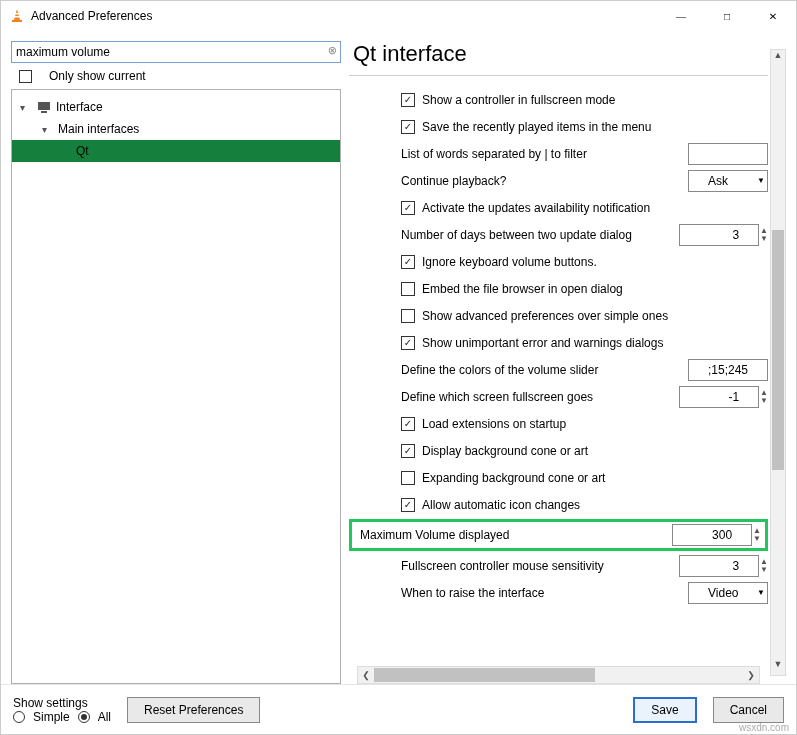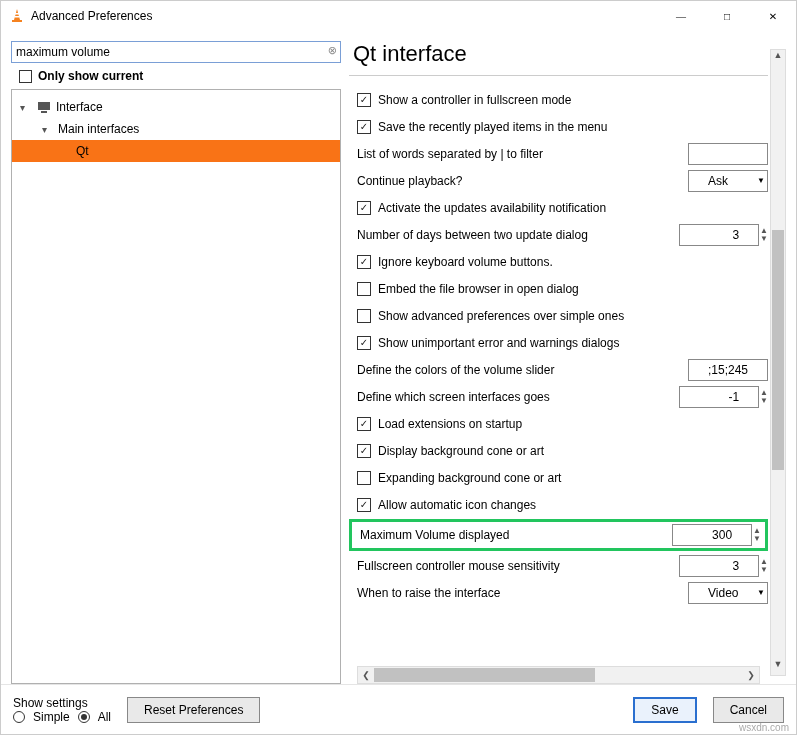--- a/index.html
+++ b/index.html
@@ -6,31 +6,31 @@
 body { margin: 0; background: #fff; width: 797px; height: 735px; overflow: hidden; border: 1px solid #ccc; display: flex; flex-direction: column; }
 .titlebar { height: 30px; display: flex; align-items: center; padding-left: 8px; }
 .titlebar .title { font-size: 12px; margin-left: 6px; }
 .winbtns { margin-left: auto; display: flex; }
 .winbtn { width: 46px; height: 30px; display: flex; align-items: center; justify-content: center; font-family: "Segoe UI Symbol"; font-size: 10px; }
 .body { flex: 1; display: flex; gap: 8px; padding: 10px 0 0 10px; }
 .left { width: 330px; display: flex; flex-direction: column; }
 .search { position: relative; }
 .search input { width: 100%; height: 22px; padding: 2px 20px 2px 4px; border: 1px solid #7a9fd6; }
 .search .clear { position: absolute; right: 4px; top: 3px; color: #888; font-size: 11px; }
-.onlyshow { display: flex; align-items: center; gap: 6px; padding: 6px 8px; font-weight: bold; }
+.onlyshow { display: flex; align-items: center; gap: 17px; padding: 6px 8px; }
 .tree { flex: 1; border: 1px solid #b0b0b0; background: #fff; padding-top: 6px; }
 .trow { display: flex; align-items: center; height: 22px; padding-left: 8px; gap: 4px; }
-.trow.sel { background: #f97316; }
+.trow.sel { background: #15803d; }
 .trow .exp { width: 12px; font-size: 10px; color: #555; }
 .trow .lbl { flex: 1; }
 .right { flex: 1; display: flex; flex-direction: column; padding-right: 28px; position: relative; }
 .heading { font-size: 22px; font-weight: 400; padding: 0 0 4px 4px; }
 .hr { border-top: 1px solid #ccc; margin: 4px 0 10px 0; }
 .settings { flex: 1; overflow: hidden; }
-.row { display: flex; align-items: center; min-height: 27px; padding-left: 8px; }
+.row { display: flex; align-items: center; min-height: 27px; padding-left: 8px; margin-left: 44px; }
 .row .cb { width: 14px; height: 14px; border: 1px solid #333; margin-right: 7px; display: flex; align-items: center; justify-content: center; font-size: 10px; line-height: 1; }
 .row .cb.checked::after { content: "✓"; color: #222; }
 .row .txt { flex: 1; }
 .row input[type=text], .row .sel { height: 22px; border: 1px solid #888; padding: 0 19px; background: #fff; }
 .row .sel { display:flex; align-items:center; justify-content:space-between; padding-right:2px; }
 .row .num { width: 80px; text-align: right; }
 .row .wide { width: 80px; }
 .highlight { border: 3px solid #22c55e; padding: 2px 4px 2px 8px; margin: 1px 0; }
 .vscroll { position: absolute; right: 10px; top: 8px; bottom: 8px; width: 16px; background: #f1f1f1; border: 1px solid #ddd; }
 .vscroll .thumb { position: absolute; left: 1px; right: 1px; top: 180px; height: 240px; background: #c1c1c1; }
@@ -142,21 +142,21 @@
         </div>
         <div class="row">
           <span class="cb checked"></span>
           <span class="txt">Show unimportant error and warnings dialogs</span>
         </div>
         <div class="row">
           <span class="txt">Define the colors of the volume slider</span>
           <input type="text" class="wide" value=";15;245;39;2" style="">
         </div>
         <div class="row">
-          <span class="txt">Define which screen interfaces goes</span>
+          <span class="txt">Define which screen fullscreen goes</span>
           <input type="text" class="num" value="-1" style="">
           <span style="font-size:8px;line-height:8px;color:#555;margin-left:1px">▲<br>▼</span>
         </div>
         <div class="row">
           <span class="cb checked"></span>
           <span class="txt">Load extensions on startup</span>
         </div>
         <div class="row">
           <span class="cb checked"></span>
           <span class="txt">Display background cone or art</span>

